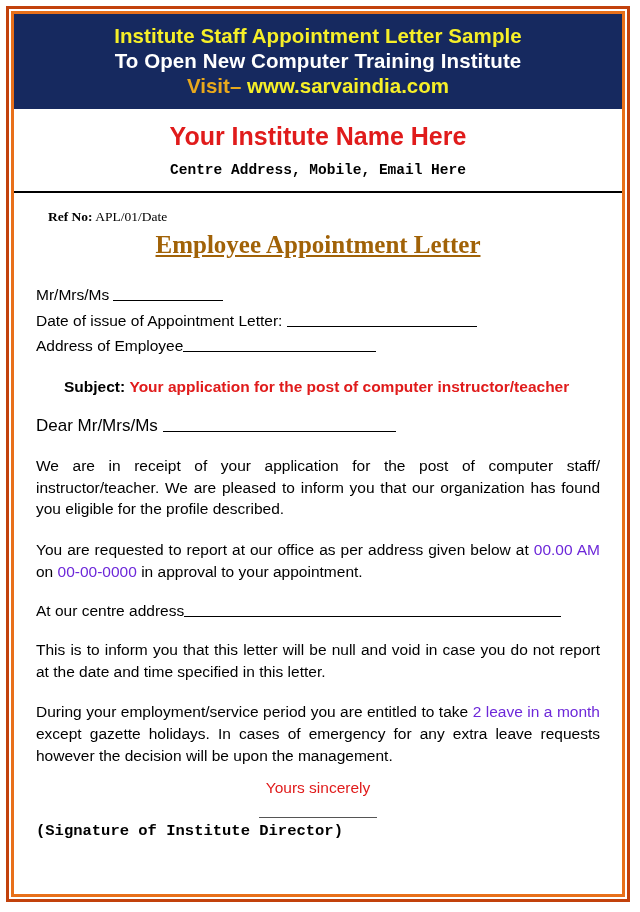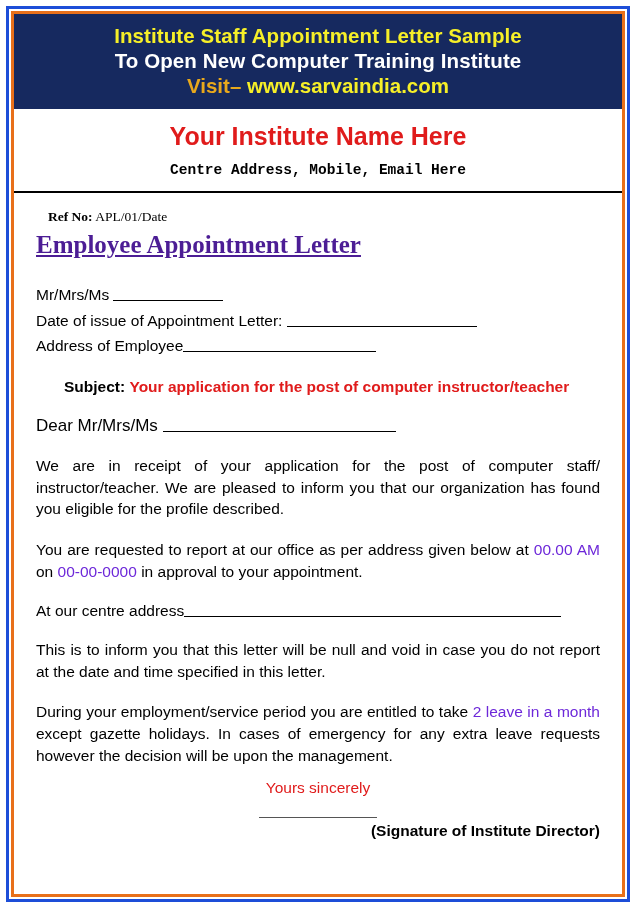--- a/index.html
+++ b/index.html
@@ -15,21 +15,21 @@
   }
 
   
   .page-frame {
     position: absolute;
     left: 6px;
     top: 6px;
     width: 624px;
     height: 896px;
     box-sizing: border-box;
-    border: 3px solid #1d4ed8;     
+    border: 3px solid #c2410c;     
     background: #ffffff;
   }
   .page-frame-inner {
     position: absolute;
     left: 2px;
     top: 2px;
     right: 2px;
     bottom: 2px;
     box-sizing: border-box;
     border: 3px solid #e8701a;     
@@ -107,21 +107,22 @@
   .ref-no {
     font-family: "Liberation Serif", serif;
     font-size: 13.5px;
     color: #000000;
     margin-left: 12px;
     margin-bottom: 5px;
   }
   .ref-no-label { font-weight: bold; }
 
   .letter-title {
-    color: #4c1d95;
+    text-align: center;
+    color: #a16207;
     font-family: "Liberation Serif", serif;
     font-size: 25px;
     font-weight: bold;
     text-decoration: underline;
     line-height: 1.2;
     margin: 0 0 22px 0;
   }
 
   .field-line {
     font-size: 15.5px;
@@ -177,24 +178,25 @@
     color: #e01b1b;
     font-size: 15.5px;
     margin-top: 13px;
   }
   .sign-rule {
     width: 118px;
     border-top: 1.5px solid #555555;
     margin: 20px auto 4px auto;
   }
   .signature-caption {
-    text-align: right;
-    font-size: 15.5px;
-    font-weight: bold;
-    color: #000000;
+    text-align: left;
+    font-size: 15.5px;
+    font-weight: bold;
+    color: #000000;
+    font-family: Liberation Mono, monospace;
   }
 </style>
 </head>
 <body>
 
 <div class="page-frame">
   <div class="page-frame-inner">
     <div class="sheet">
 
       <div class="banner">

